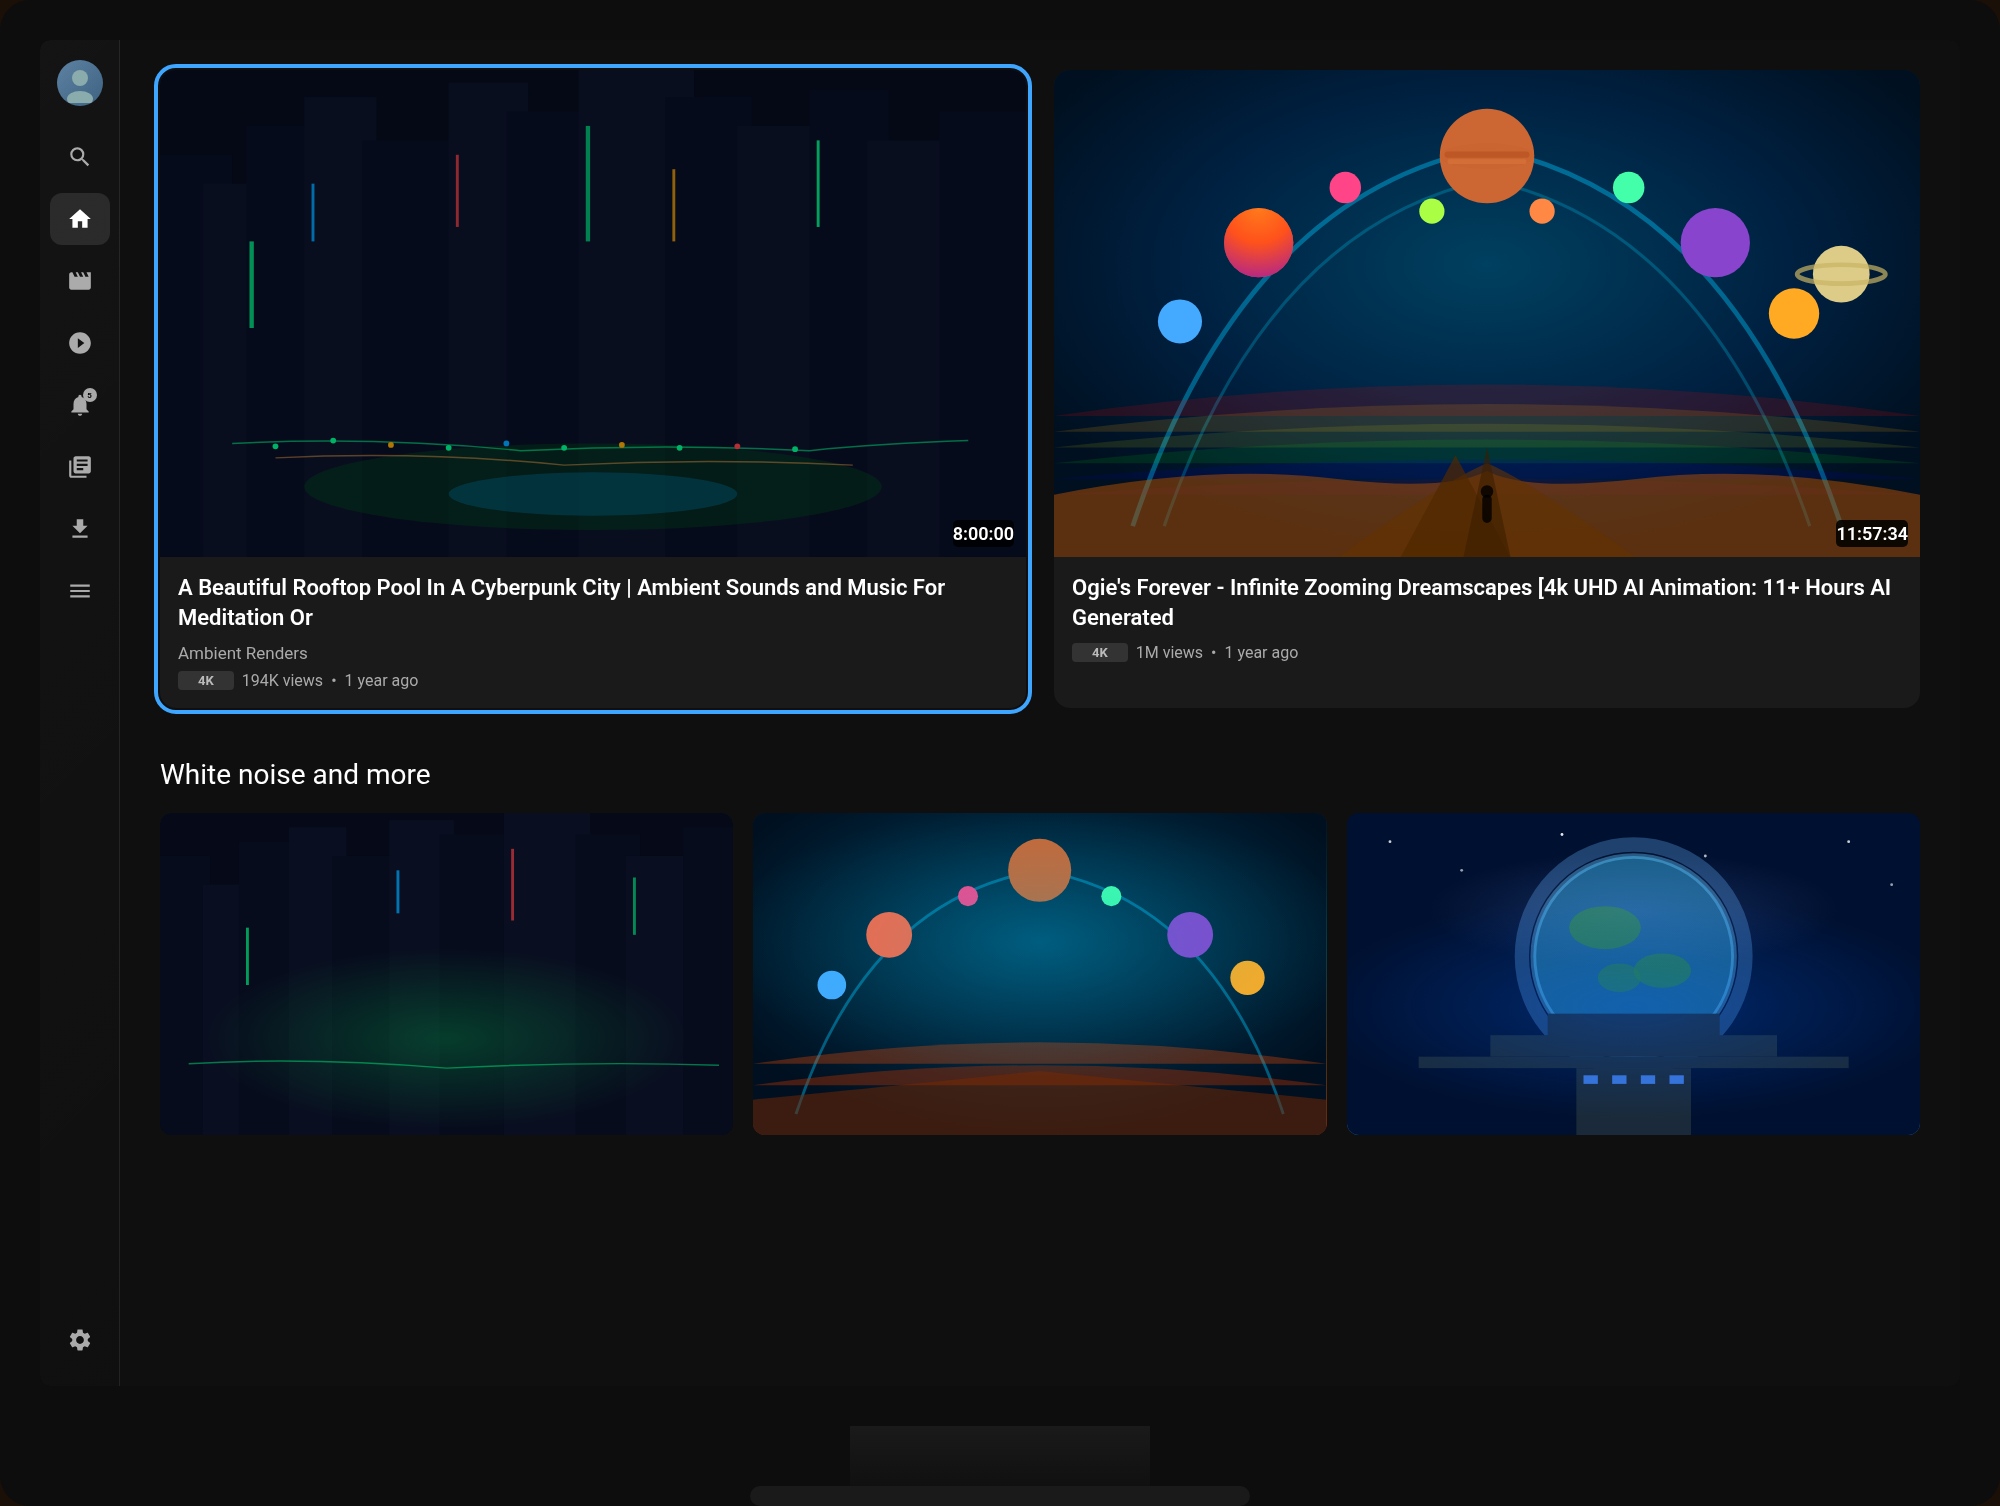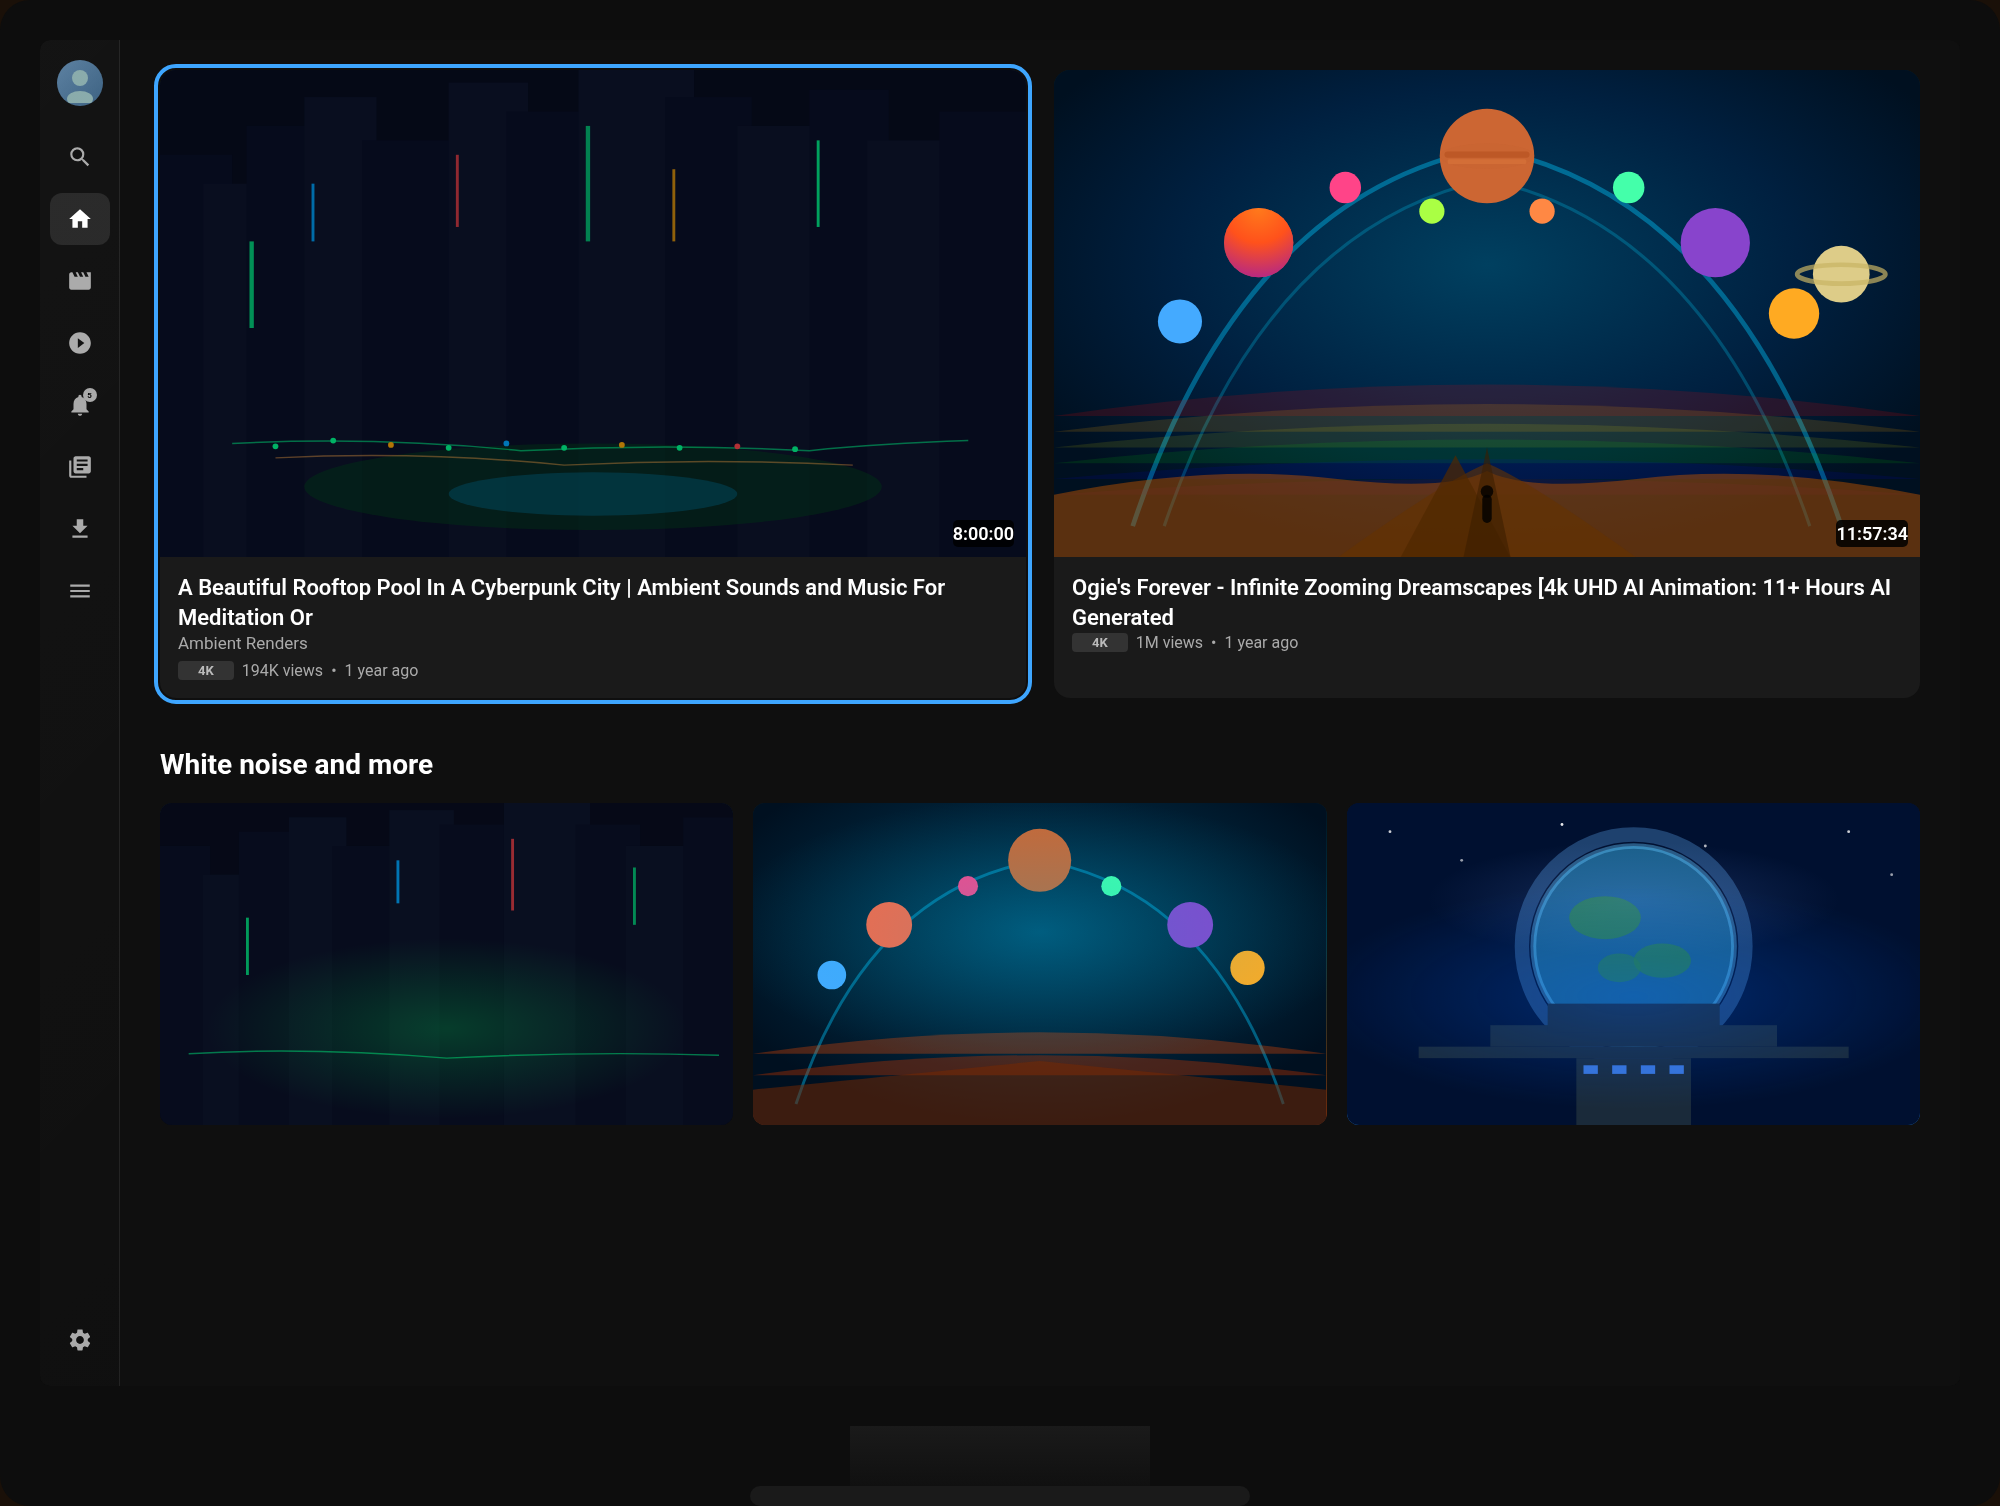--- a/index.html
+++ b/index.html
@@ -241,20 +241,21 @@
 
     .video-info {
       padding: 16px 18px 18px;
     }
 
     .video-title {
       font-size: 22px;
       font-weight: 600;
       color: #ffffff;
       line-height: 1.35;
+      margin-bottom: 10px;
       display: -webkit-box;
       -webkit-line-clamp: 2;
       -webkit-box-orient: vertical;
       overflow: hidden;
     }
 
     .channel-name {
       font-size: 17px;
       color: #aaaaaa;
       margin-bottom: 8px;
@@ -273,21 +274,21 @@
       color: #bbb;
       font-size: 13px;
       font-weight: 700;
       padding: 2px 20px;
       border-radius: 4px;
     }
 
     
     .section-title-2 {
       font-size: 28px;
-      font-weight: 700;
+      font-weight: 400;
       color: #ffffff;
       margin-bottom: 22px;
     }
 
     .small-video-grid {
       display: grid;
       grid-template-columns: 1fr 1fr 1fr;
       gap: 20px;
     }
 

